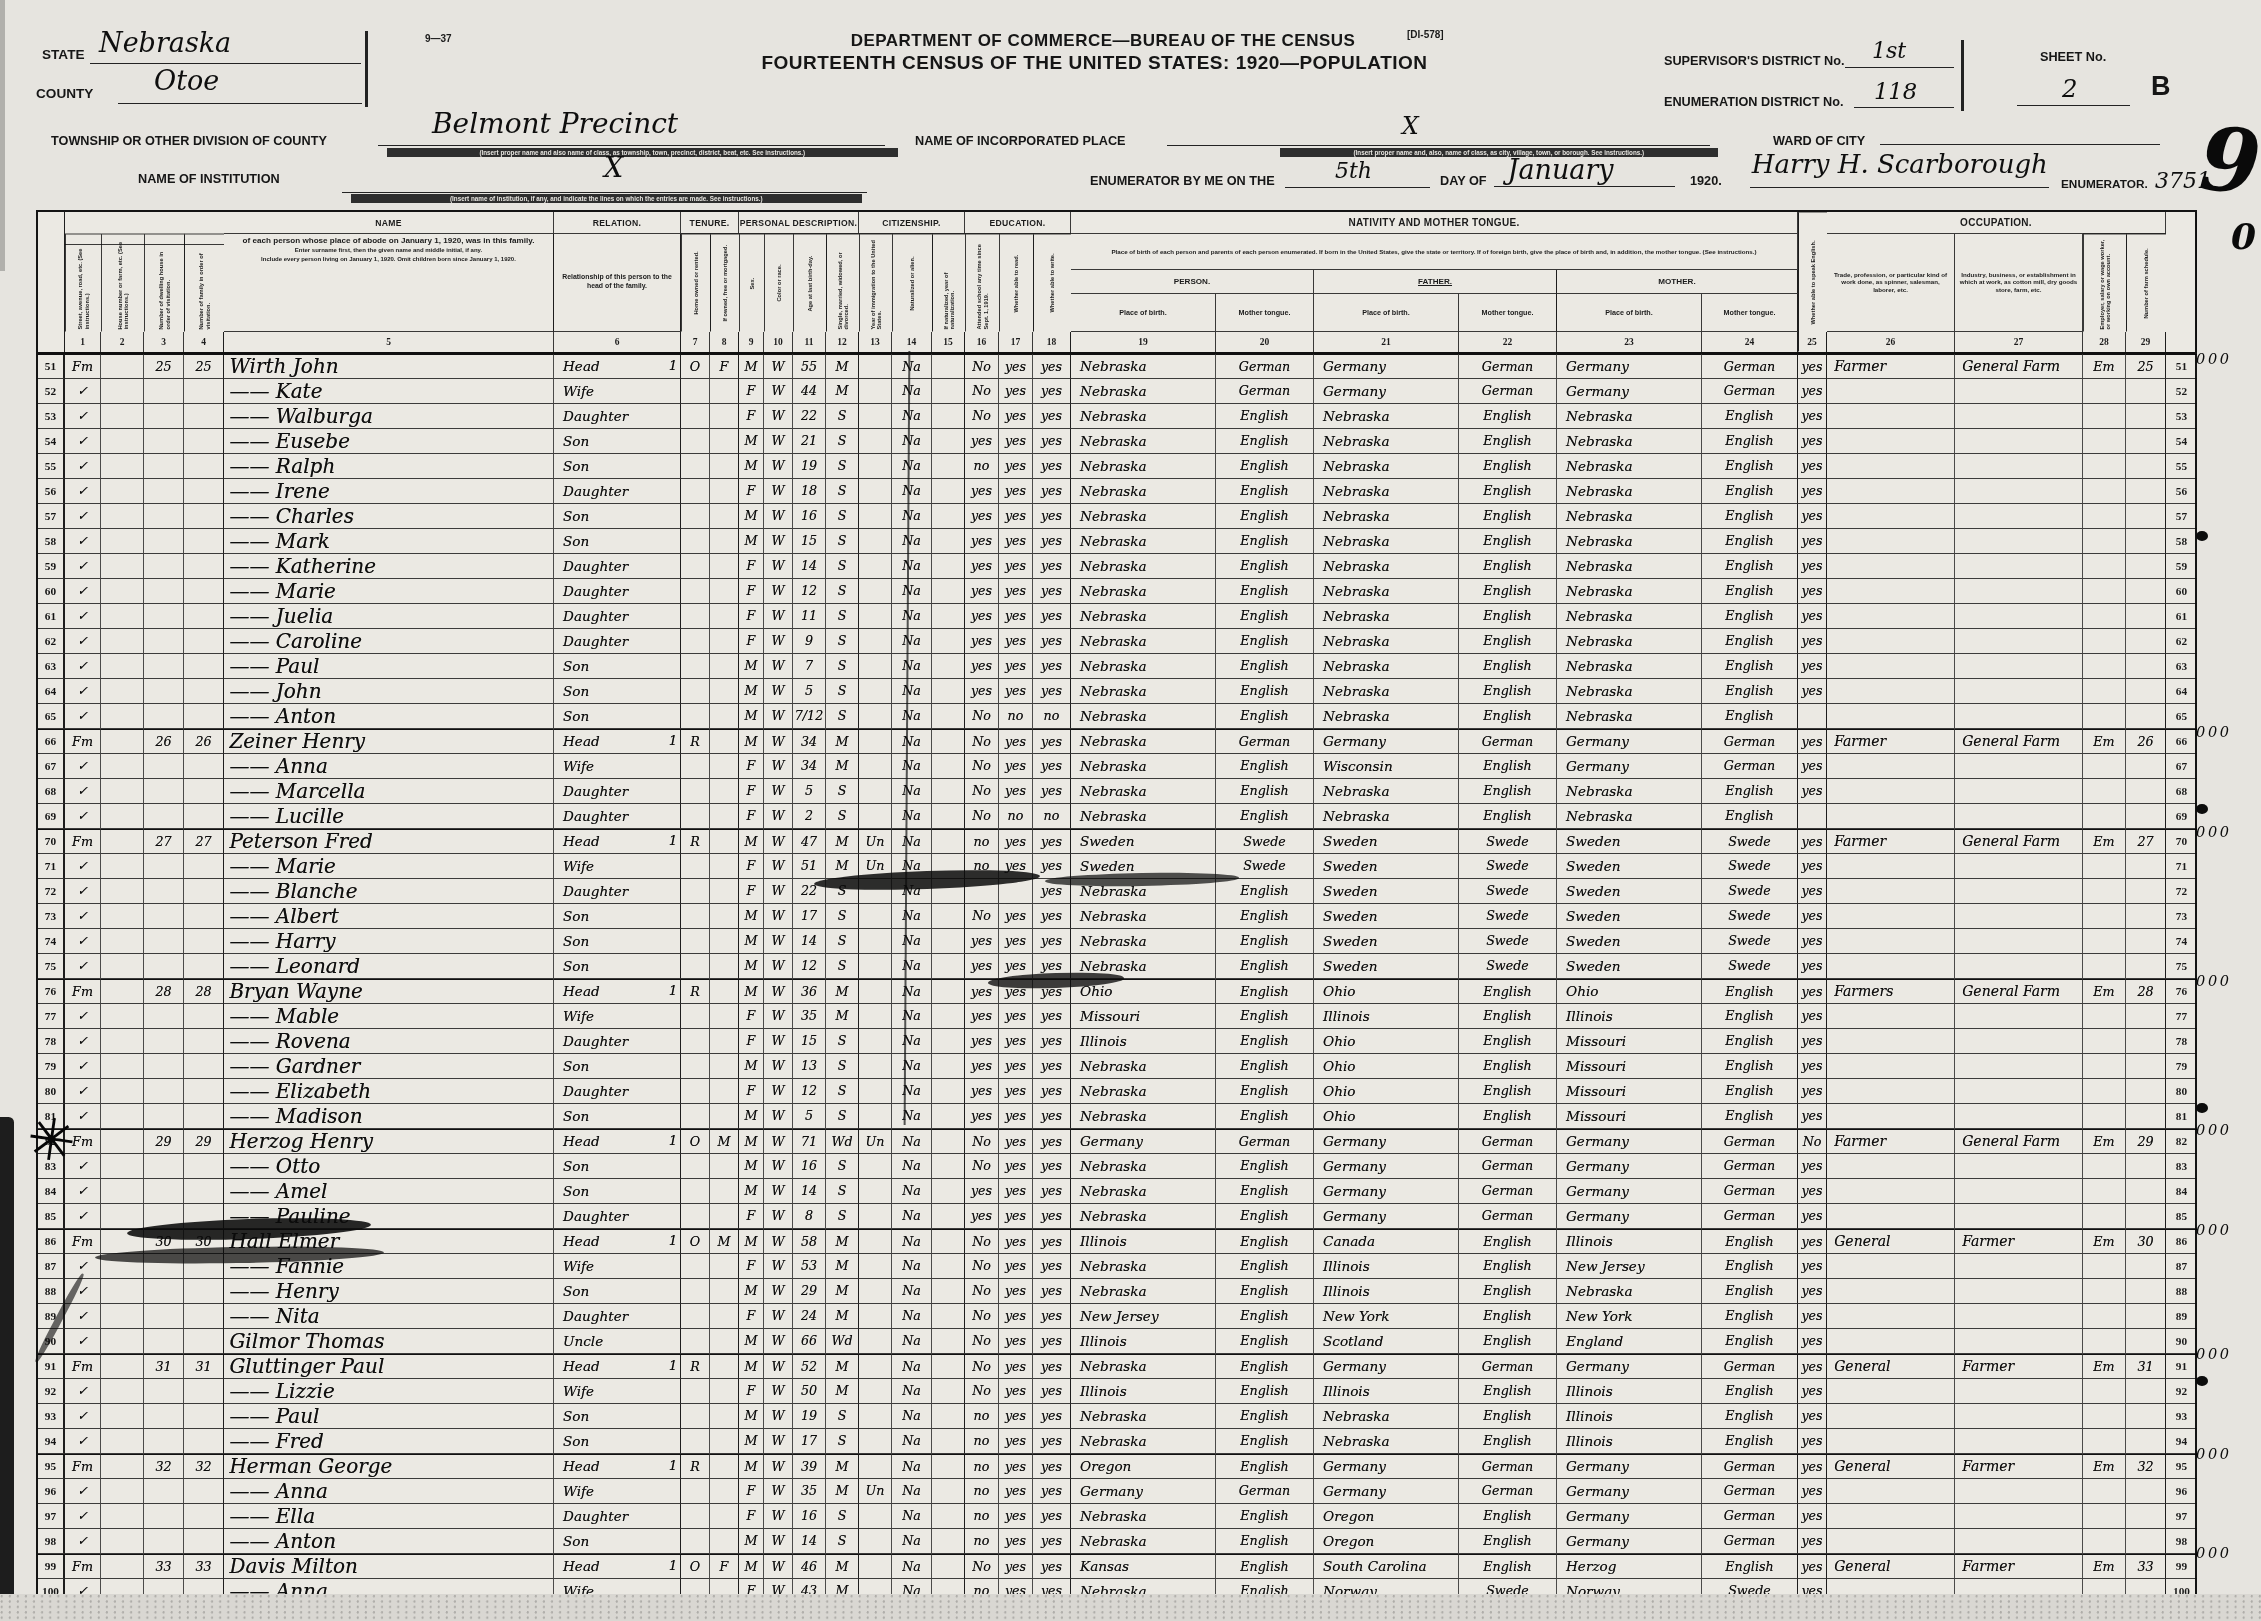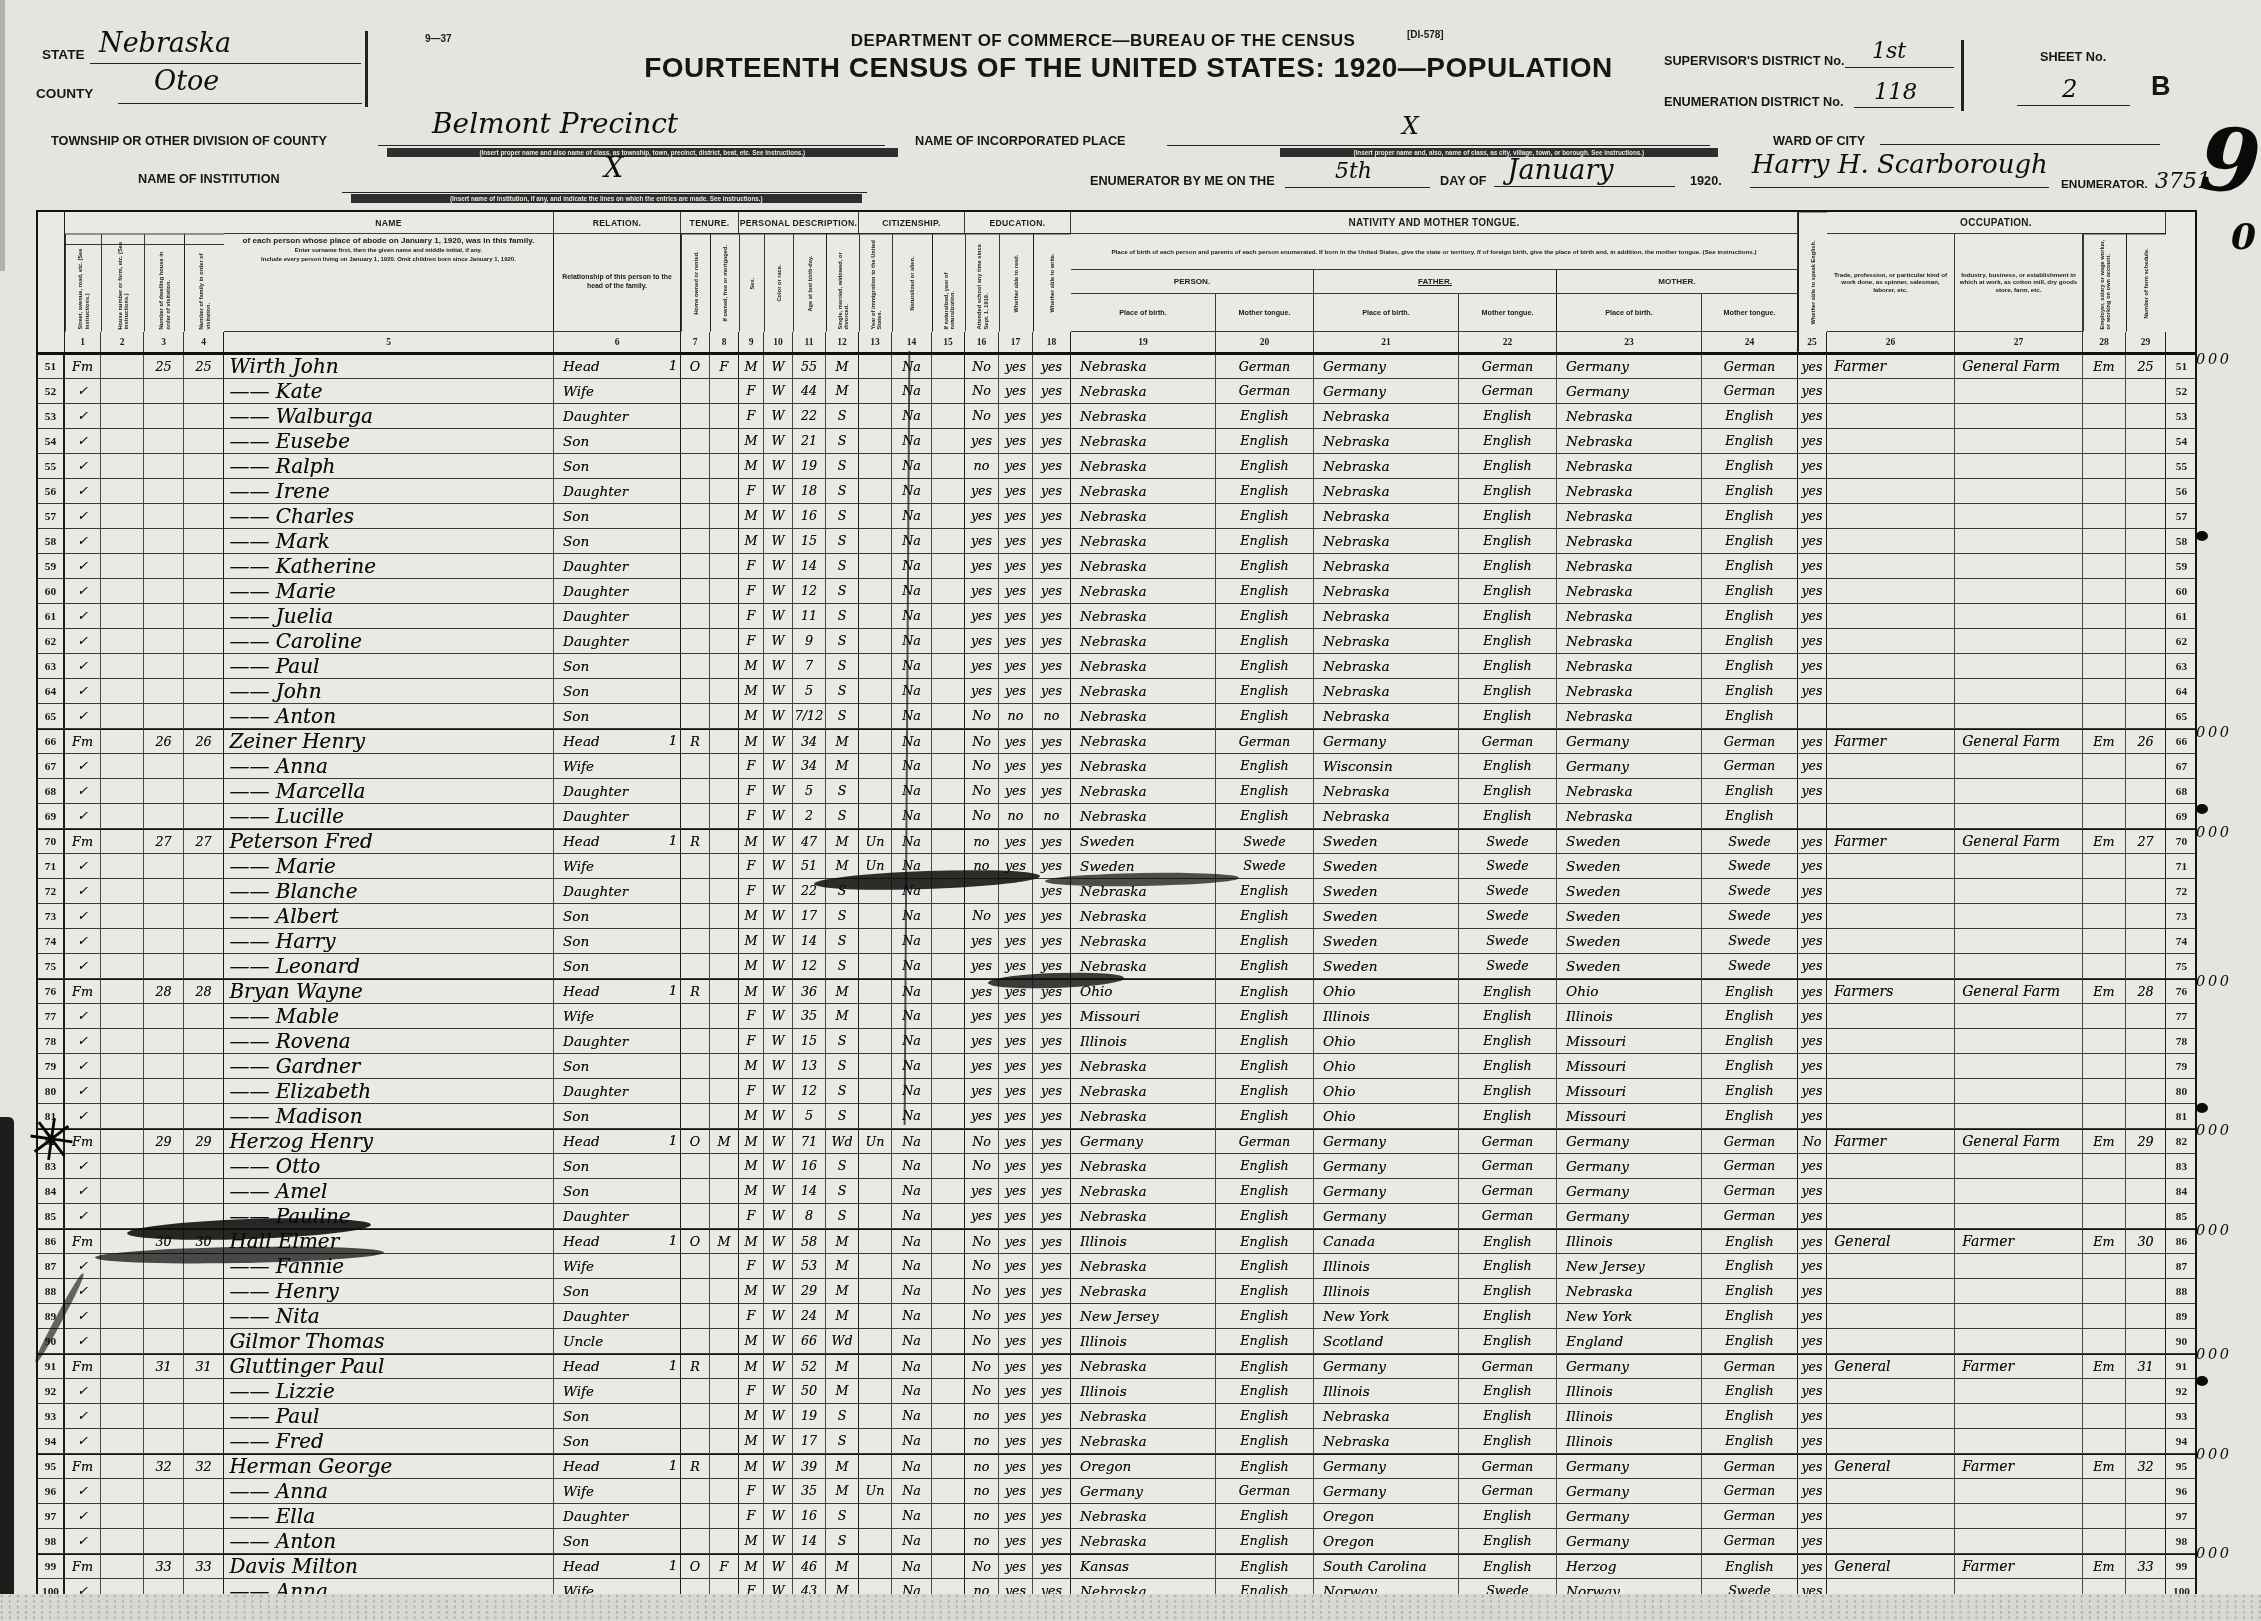--- a/index.html
+++ b/index.html
@@ -60,21 +60,21 @@
   #botgrain{position:absolute;left:0;top:1594px;width:2262px;height:27px;background:#d9d7d2;
     background-image:radial-gradient(circle at 20% 40%, rgba(0,0,0,.2) 0.9px, transparent 1.4px);background-size:8.1px 5.4px;}
   #star{position:absolute;left:27px;top:1111px;font-size:58px;color:#060606;transform:rotate(8deg);line-height:1;}
 </style>
 </head>
 <body>
 
 <div class="abs" style="left:425px;top:33px;font-size:10px;font-weight:bold;">9—37</div>
 <div class="abs plab" style="left:669px;top:31px;width:868px;text-align:center;font-size:17px;letter-spacing:0.5px;">DEPARTMENT OF COMMERCE—BUREAU OF THE CENSUS</div>
 <div class="abs" style="left:1407px;top:29px;font-size:10px;font-weight:bold;">[DI-578]</div>
-<div class="abs plab" style="left:604px;top:52px;width:1049px;text-align:center;font-size:28px;letter-spacing:0.5px;">FOURTEENTH CENSUS OF THE UNITED STATES: 1920—POPULATION</div>
+<div class="abs plab" style="left:570px;top:52px;width:1049px;text-align:center;font-size:19px;letter-spacing:0.5px;">FOURTEENTH CENSUS OF THE UNITED STATES: 1920—POPULATION</div>
 
 <div class="abs plab" style="left:42px;top:47px;font-size:13.6px;">STATE</div>
 <span class="abs bl" style="left:90px;top:27px;width:271px;height:36px;">
     <span class="hw" style="font-size:27px;position:absolute;left:9px;top:0;">Nebraska</span>
   </span>
 <div class="abs plab" style="left:36px;top:86px;font-size:13.6px;">COUNTY</div>
 <span class="abs bl" style="left:118px;top:63px;width:244px;height:40px;">
     <span class="hw" style="font-size:27px;position:absolute;left:36px;top:1.8px;">Otoe</span>
   </span>
 <div class="abs" style="left:365px;top:31px;width:2.7px;height:76px;background:#222;"></div>

